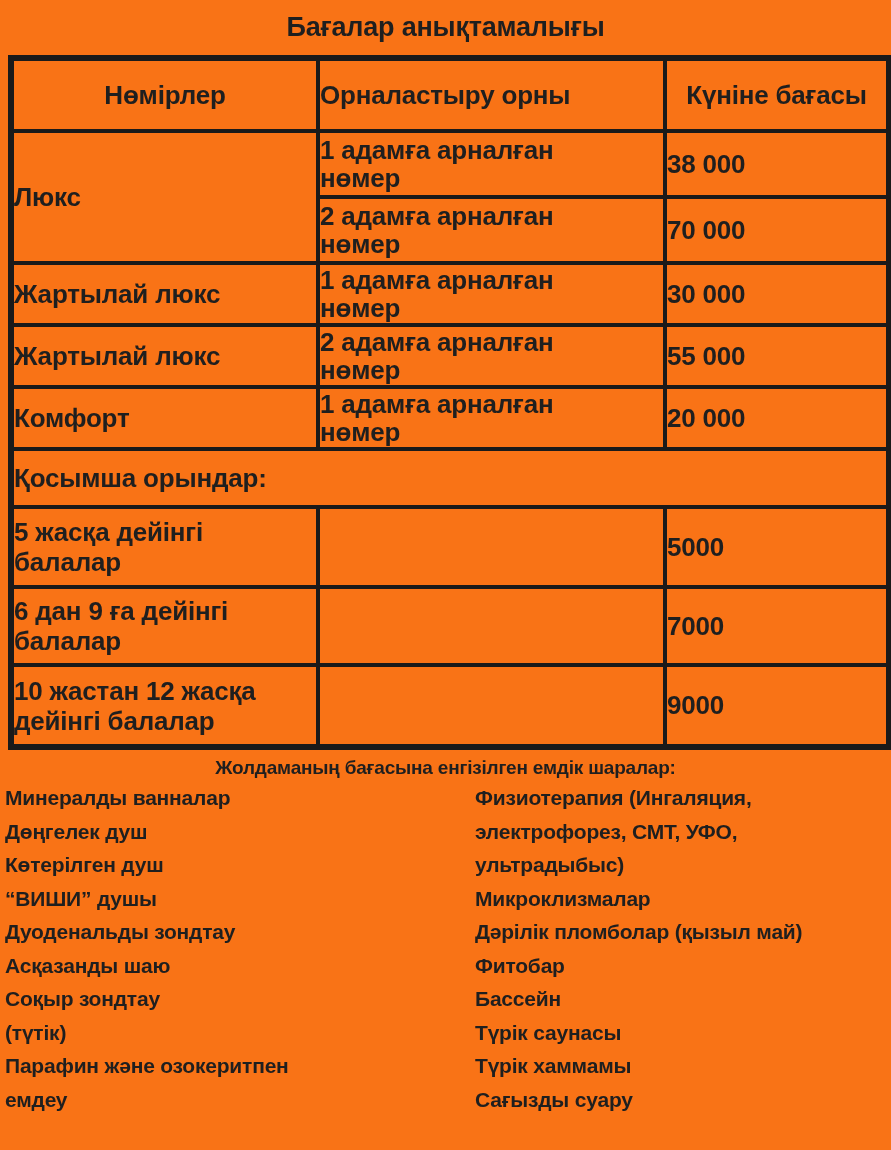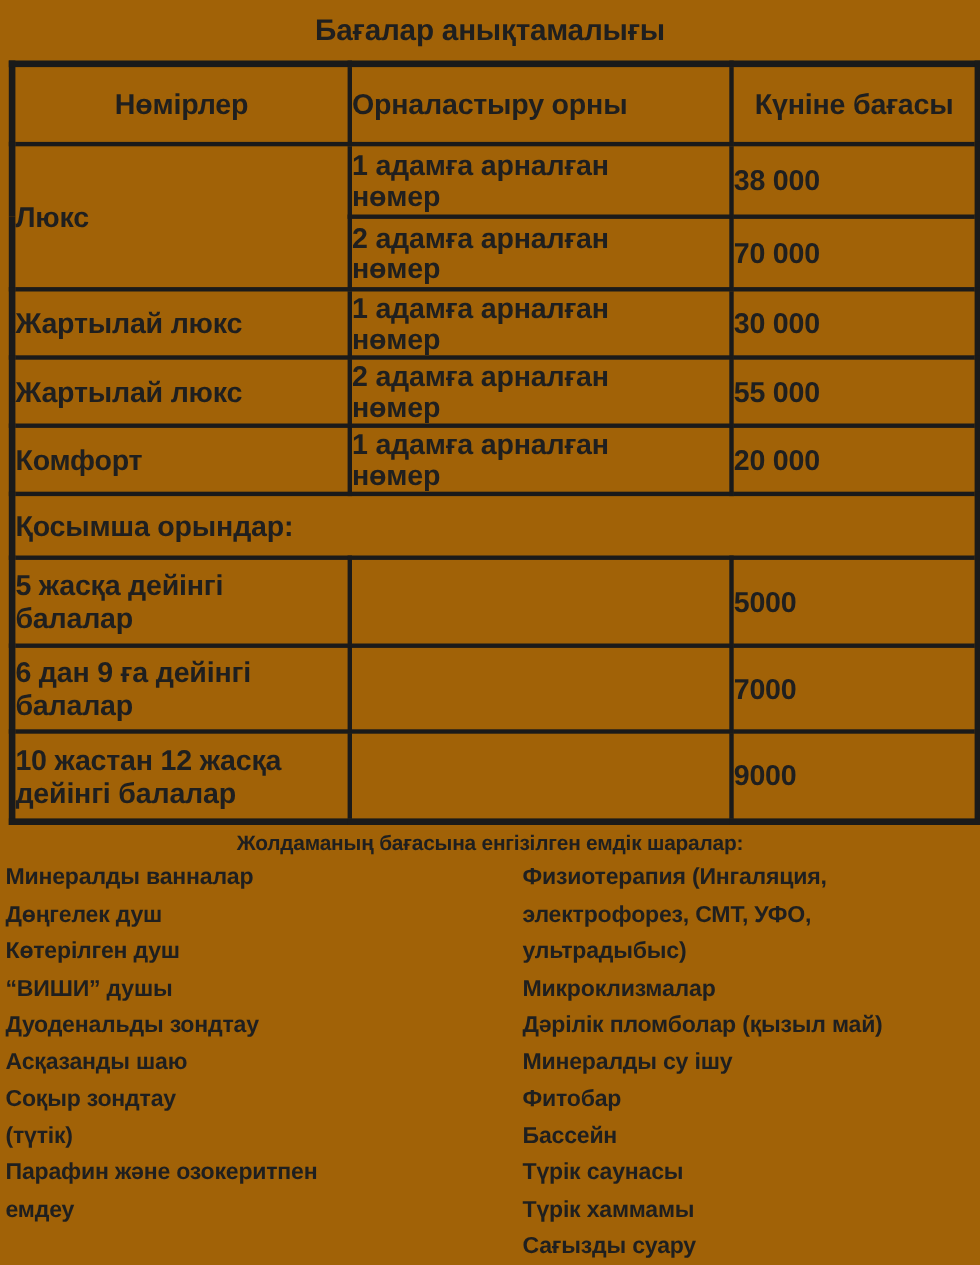--- a/index.html
+++ b/index.html
@@ -1,20 +1,20 @@
 <!DOCTYPE html>
 <html><head>
 <meta charset="utf-8">
 <style>
   html, body { margin: 0; padding: 0; }
   .page {
     position: relative;
     width: 891px;
     height: 1150px;
-    background: #a16207;
+    background: #f97316;
     font-family: "Liberation Sans", sans-serif;
     color: #1f1f1f;
     font-weight: bold;
     overflow: hidden;
   }
   .title {
     margin: 0;
     padding-top: 12px;
     height: 43px;
     text-align: center;
@@ -171,21 +171,20 @@
 (түтік)</div>
         <div class="treatment-item">Парафин және озокеритпен
 емдеу</div>
       </div>
       <div class="included-col-right">
         <div class="treatment-item">Физиотерапия (Ингаляция,
 электрофорез, СМТ, УФО,
 ультрадыбыс)</div>
         <div class="treatment-item">Микроклизмалар</div>
         <div class="treatment-item">Дәрілік пломболар (қызыл май)</div>
-        <div class="treatment-item">Минералды су ішу</div>
         <div class="treatment-item">Фитобар</div>
         <div class="treatment-item">Бассейн</div>
         <div class="treatment-item">Түрік саунасы</div>
         <div class="treatment-item">Түрік хаммамы</div>
         <div class="treatment-item">Сағызды суару</div>
       </div>
     </div>
   </div>
 
 </div>

